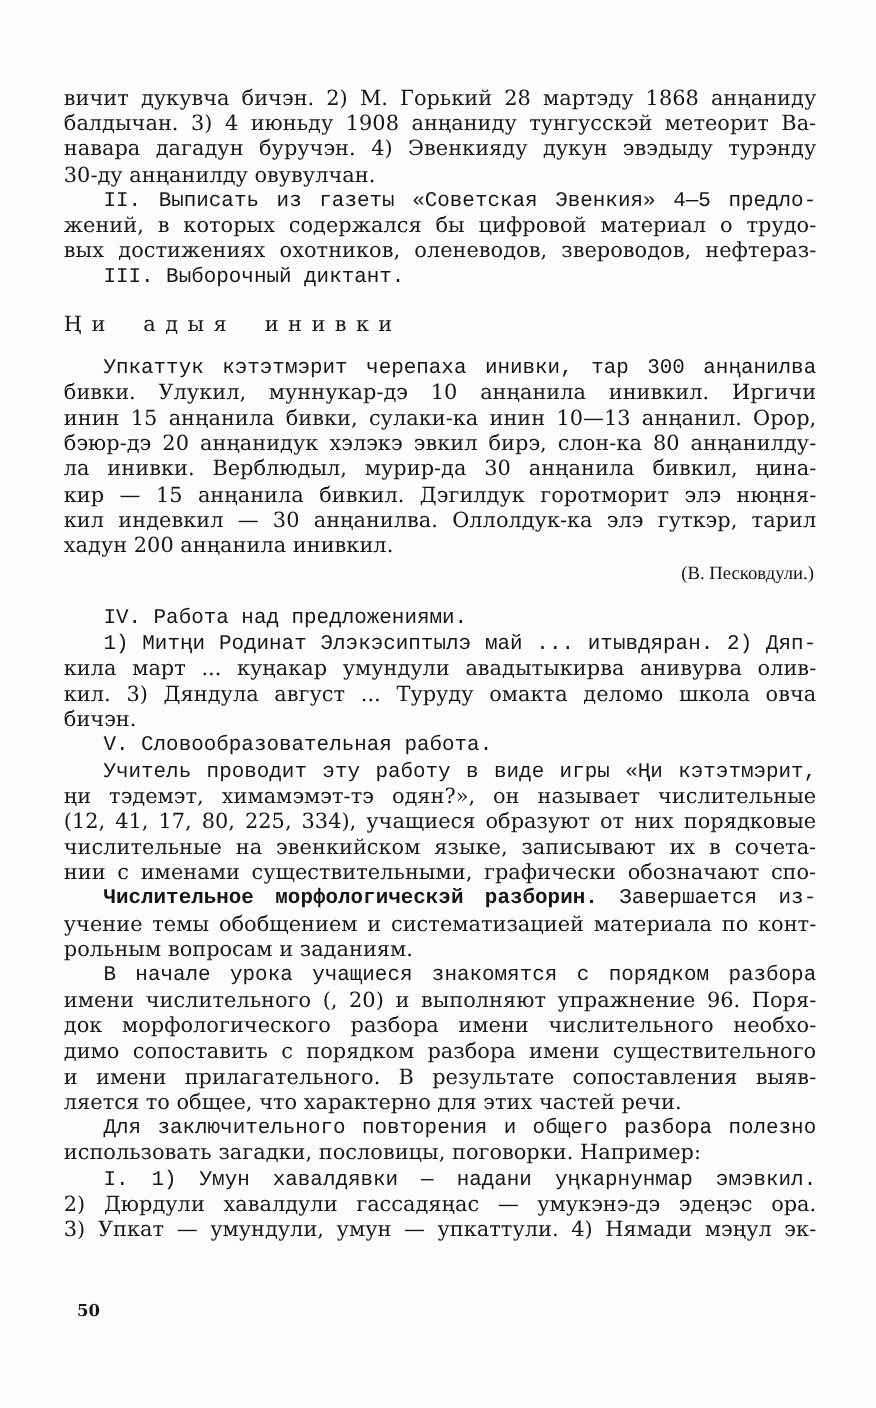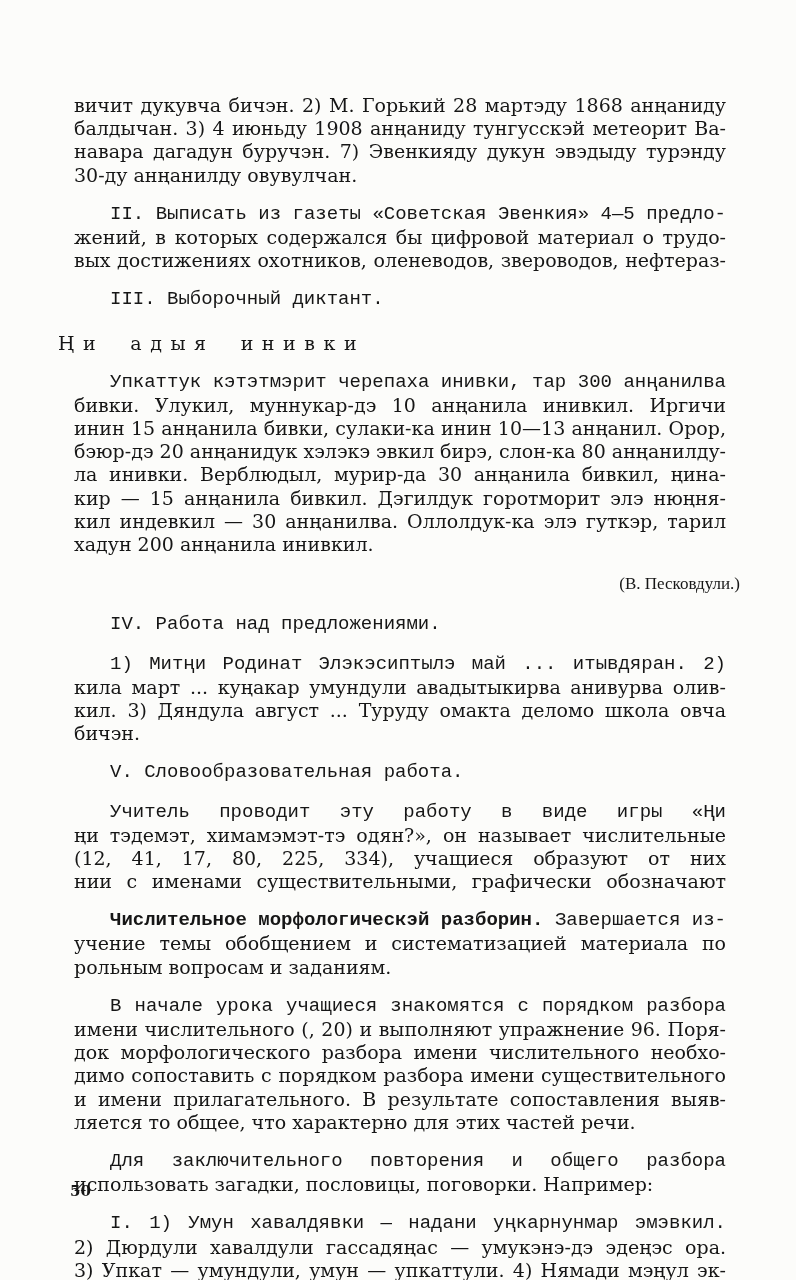--- a/index.html
+++ b/index.html
@@ -17,21 +17,21 @@
     color: #161616;
   }
   .text-block {
     position: absolute;
     left: 58px;
     top: 78px;
     width: 684px;
     font-size: 19px;
     line-height: 23.2px;
   }
-  .paragraph { margin: 16px; }
+  .paragraph { margin: 0; }
   .line {
     text-align: justify;
     text-align-last: justify;
     height: 23.2px;
     overflow: hidden;
   }
   .line.lastline { text-align-last: left; }
   .line.indent { text-indent: 36px; font-family: Liberation Mono, monospace; }
   .heading {
     text-align: left;
@@ -60,21 +60,21 @@
     font-weight: bold;
   }
 </style>
 </head>
 <body>
 
 <div class="text-block">
     <div class=" paragraph">
       <div class="line">вичит дукувча бичэн. 2) М. Горький 28 мартэду 1868 анңаниду</div>
       <div class="line">балдычан. 3) 4 июньду 1908 анңаниду тунгусскэй метеорит Ва-</div>
-      <div class="line">навара дагадун буручэн. 7) Эвенкияду дукун эвэдыду турэнду</div>
+      <div class="line">навара дагадун буручэн. 4) Эвенкияду дукун эвэдыду турэнду</div>
       <div class="line lastline">30-ду анңанилду овувулчан.</div>
     </div>
     <div class=" paragraph">
       <div class="line indent">II. Выписать из газеты «Советская Эвенкия» 4—5 предло-</div>
       <div class="line">жений, в которых содержался бы цифровой материал о трудо-</div>
       <div class="line">вых достижениях охотников, оленеводов, звероводов, нефтераз-</div>
     </div>
     <div class=" paragraph">
       <div class="line indent lastline">III. Выборочный диктант.</div>
     </div>
@@ -99,20 +99,21 @@
       <div class="line">кил. 3) Дяндула август ... Туруду омакта деломо школа овча</div>
       <div class="line lastline">бичэн.</div>
     </div>
     <div class=" paragraph">
       <div class="line indent lastline">V. Словообразовательная работа.</div>
     </div>
     <div class=" paragraph">
       <div class="line indent">Учитель проводит эту работу в виде игры «Ңи кэтэтмэрит,</div>
       <div class="line">ңи тэдемэт, химамэмэт-тэ одян?», он называет числительные</div>
       <div class="line">(12, 41, 17, 80, 225, 334), учащиеся образуют от них порядковые</div>
+      <div class="line">числительные на эвенкийском языке, записывают их в сочета-</div>
       <div class="line">нии с именами существительными, графически обозначают спо-</div>
     </div>
     <div class=" paragraph">
       <div class="line indent"><b>Числительное морфологическэй разборин.</b> Завершается из-</div>
       <div class="line">учение темы обобщением и систематизацией материала по конт-</div>
       <div class="line lastline">рольным вопросам и заданиям.</div>
     </div>
     <div class=" paragraph">
       <div class="line indent">В начале урока учащиеся знакомятся с порядком разбора</div>
       <div class="line">имени числительного (, 20) и выполняют упражнение 96. Поря-</div>

